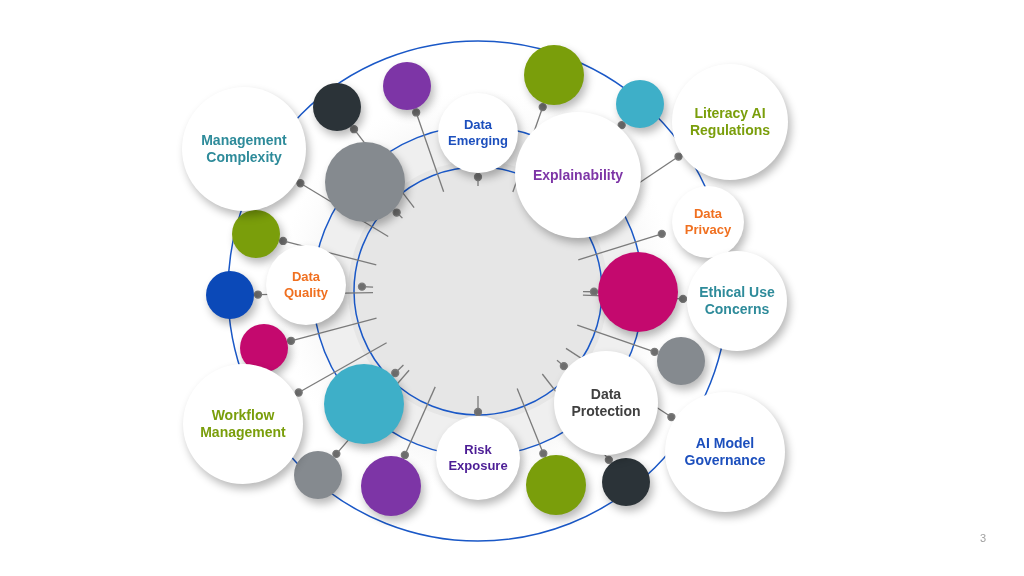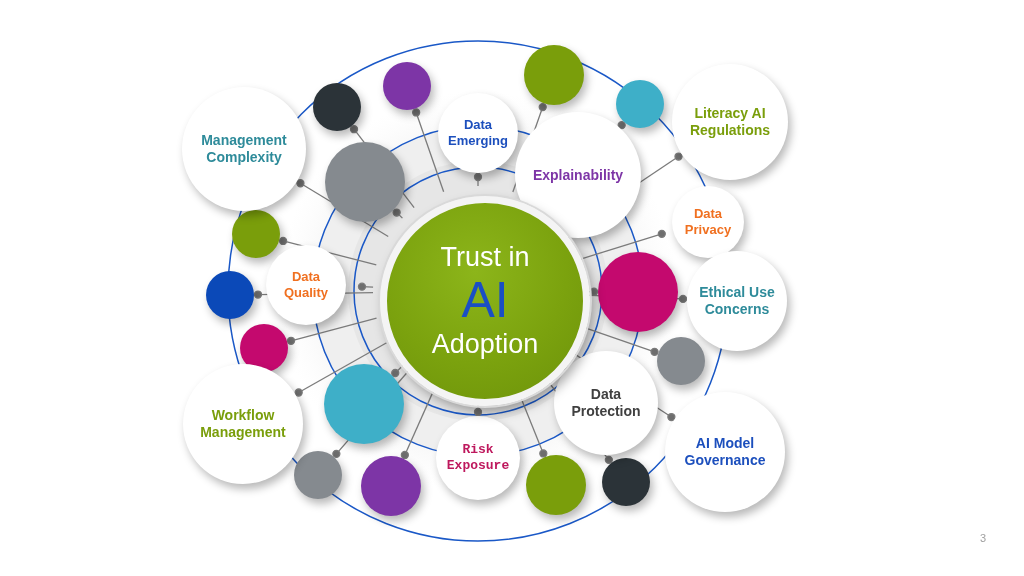--- a/index.html
+++ b/index.html
@@ -131,24 +131,19 @@
       <div class="bubble white" style="left: 554px; top: 351px; width: 104px; height: 104px;">
         <span class="label" style="color: #404040; font-size: 14px;">Data Protection</span>
       </div>
       <div class="bubble white" style="left: 665px; top: 392px; width: 120px; height: 120px;">
         <span class="label" style="color: rgb(28, 79, 189); font-size: 14px;">AI Model Governance</span>
       </div>
       <div class="bubble white" style="left: 183px; top: 364px; width: 120px; height: 120px;">
         <span class="label" style="color: rgb(122, 158, 11); font-size: 14px;">Workflow Management</span>
       </div>
       <div class="bubble white" style="left: 436px; top: 416px; width: 84px; height: 84px;">
-        <span class="label" style="color: #be185d; font-size: 13px; font-family: Liberation Mono, monospace;">Risk Exposure</span>
+        <span class="label" style="color: #4c1d95; font-size: 13px;">Risk Exposure</span>
       </div>
     </div>
 
-  <div class="center" style="left:380px; top:196px; width:196px; height:196px;">
-    <div class="l1">Trust in</div>
-    <div class="l2">AI</div>
-    <div class="l3">Adoption</div>
-  </div>
 
   <div class="page-num">3</div>
 </div>
 
 </body></html>

